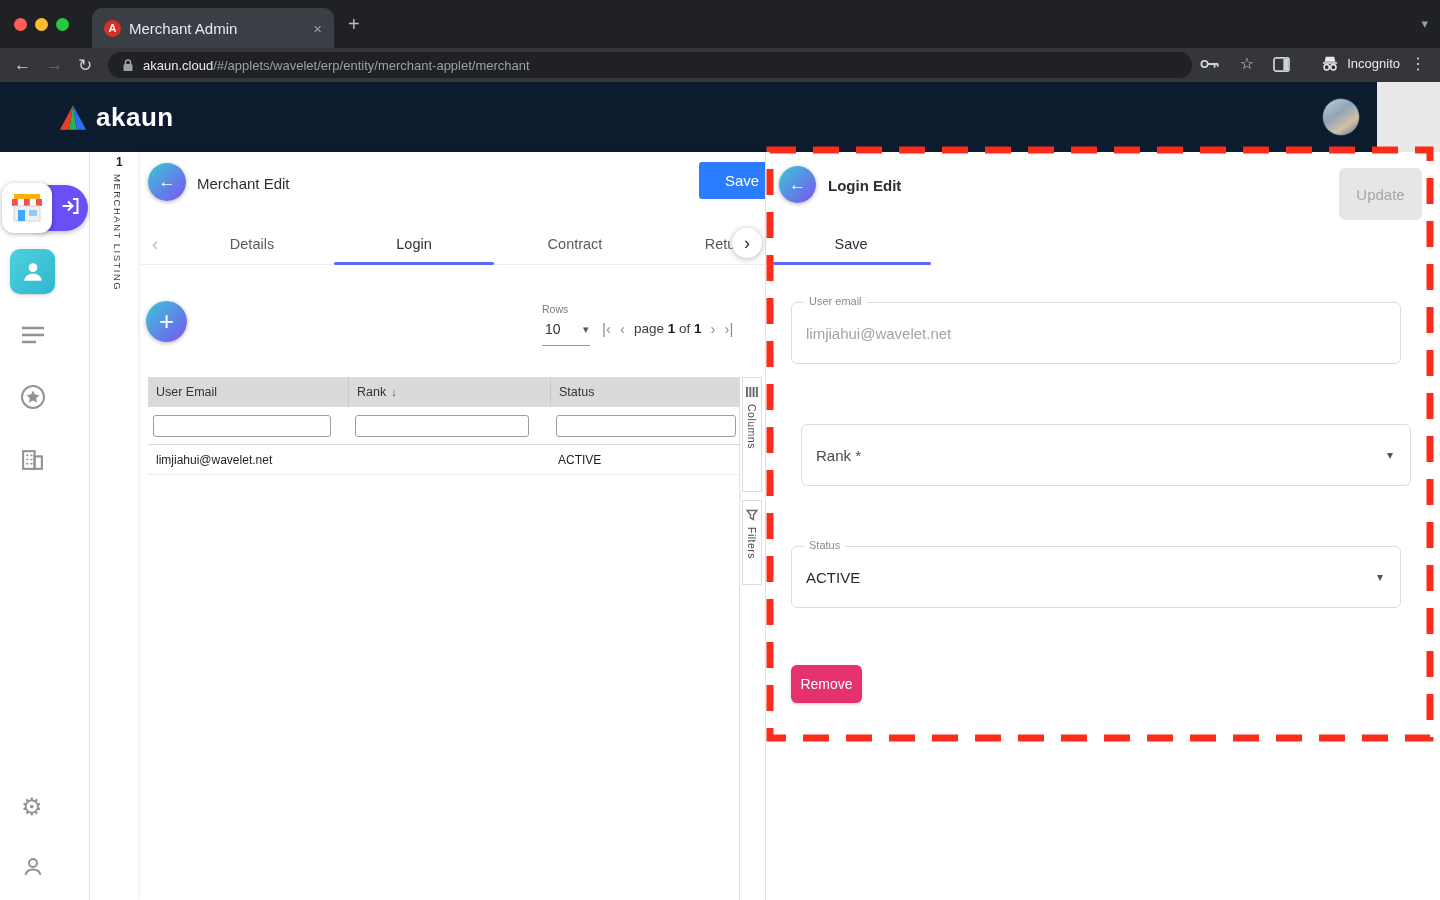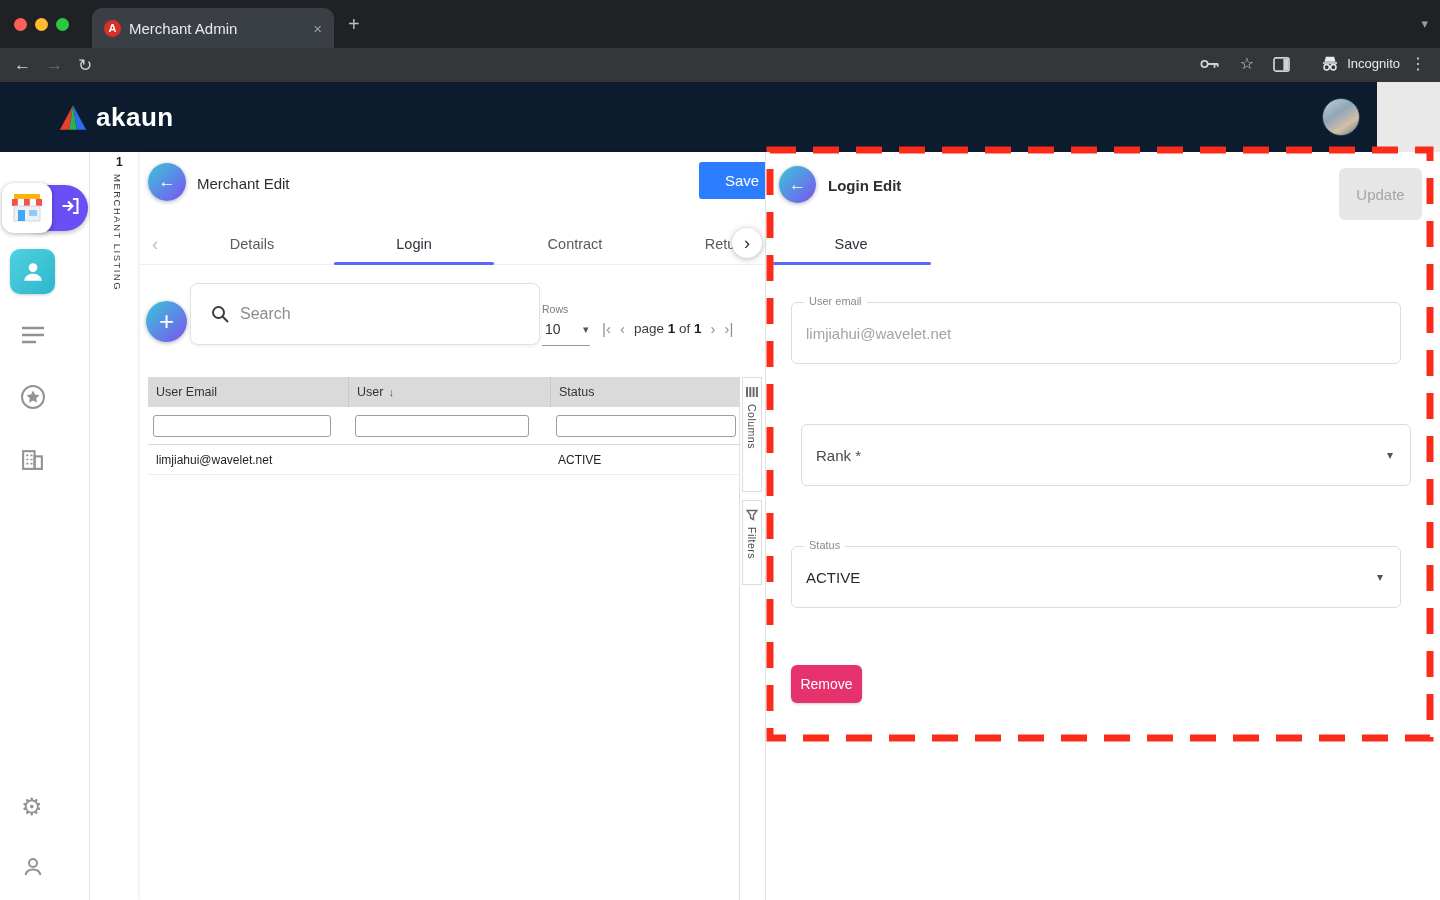--- a/index.html
+++ b/index.html
@@ -114,20 +114,27 @@
     <span class="tab-close">×</span>
   </div>
   <span class="abs newtab">+</span>
   <span class="abs tabsearch">▾</span>
 </div>
 
 <div class="abs toolbar">
   <span class="abs navico" style="left:14px;">←</span>
   <span class="abs navico disabled" style="left:46px;">→</span>
   <span class="abs navico" style="left:78px;">↻</span>
+  <div class="abs urlpill">
+    <svg width="12" height="14" viewBox="0 0 12 14">
+        <rect x="1.5" y="6" width="9" height="7" rx="1.5" fill="#9aa0a6"></rect>
+        <path d="M3.5 6V4.5a2.5 2.5 0 0 1 5 0V6" stroke="#9aa0a6" stroke-width="1.6" fill="none"></path>
+      </svg>
+    <span class="urltext"><span class="host">akaun.cloud</span><span class="path">/#/applets/wavelet/erp/entity/merchant-applet/merchant</span></span>
+  </div>
   <span class="abs tool-right" style="right:220px;">
     <svg width="20" height="12" viewBox="0 0 22 12" fill="none" stroke="#cfd2d6" stroke-width="2">
         <circle cx="5" cy="6" r="3.5"></circle>
         <path d="M8.5 6H20M16 6v4M19.5 6v3"></path>
       </svg>
   </span>
   <span class="abs" style="right:186px; top:6px; color:#cfd2d6; font-size:16px;">☆</span>
   <span class="abs" style="right:150px; top:9px;">
     <svg width="17" height="15" viewBox="0 0 18 16">
         <rect x="1" y="1" width="16" height="14" rx="2" fill="none" stroke="#cfd2d6" stroke-width="1.8"></rect>
@@ -234,27 +241,20 @@
     <span class="abs tab-lbl" style="left:545px; width:70px; overflow:hidden;">Retu</span>
     <div class="abs underline" style="left:194px; width:160px;"></div>
   </div>
   <div class="abs chev-circle">
     <span>›</span>
   </div>
 
   <div class="abs grad-btn plus-btn">
     <span>+</span>
   </div>
-  <div class="abs searchbox">
-    <svg width="18" height="18" viewBox="0 0 18 18" fill="none" stroke="#3c3c3c" stroke-width="2">
-        <circle cx="7.5" cy="7.5" r="5.5"></circle>
-        <path d="M11.8 11.8L17 17"></path>
-      </svg>
-    <input type="text" placeholder="Search" style="">
-  </div>
 
   <span class="abs rows-lbl">Rows</span>
   <span class="abs rows-val">10</span>
   <span class="abs rows-caret">▾</span>
   <div class="abs rows-line"></div>
 
   <div class="abs pager">
     <span>|‹</span>
     <span>‹</span>
     <span class="pg-txt">
@@ -266,21 +266,21 @@
     <span>›</span>
     <span>›|</span>
   </div>
 
   <div class="abs table">
     <div class="abs thead">
       <div class="th" style="width:200px;">
           <span>User Email</span>
         </div>
       <div class="th" style="width:202px;">
-          <span>User</span>
+          <span>Rank</span>
           <span class="sort-arrow">↓</span>
         </div>
       <div class="th" style="width:190px;">
           <span>Status</span>
         </div>
     </div>
     <div class="abs frow">
       <input class="filter-input" style="left: 5px; width: 178px;">
       <input class="filter-input" style="left: 207px; width: 174px;">
       <input class="filter-input" style="left: 408px; width: 180px;">

